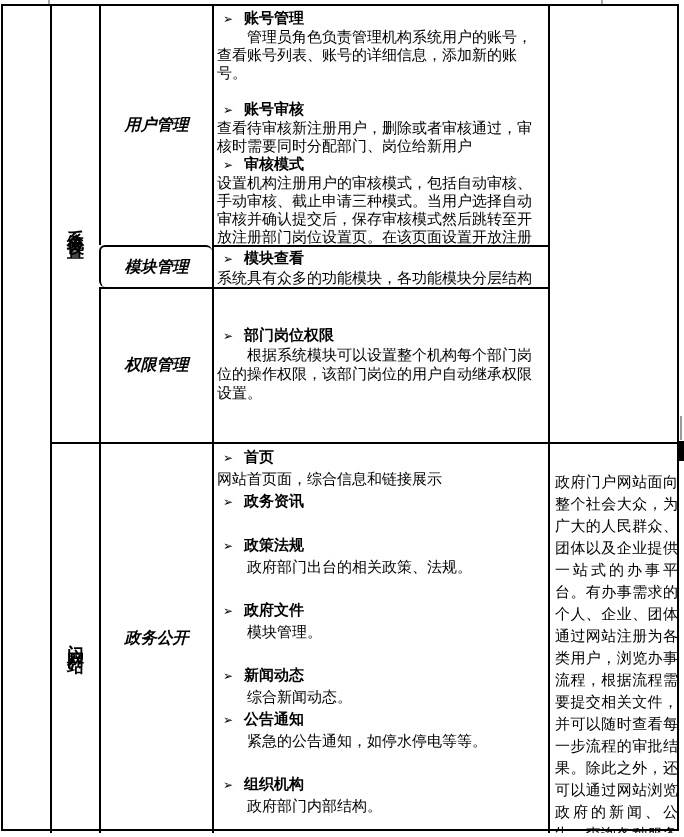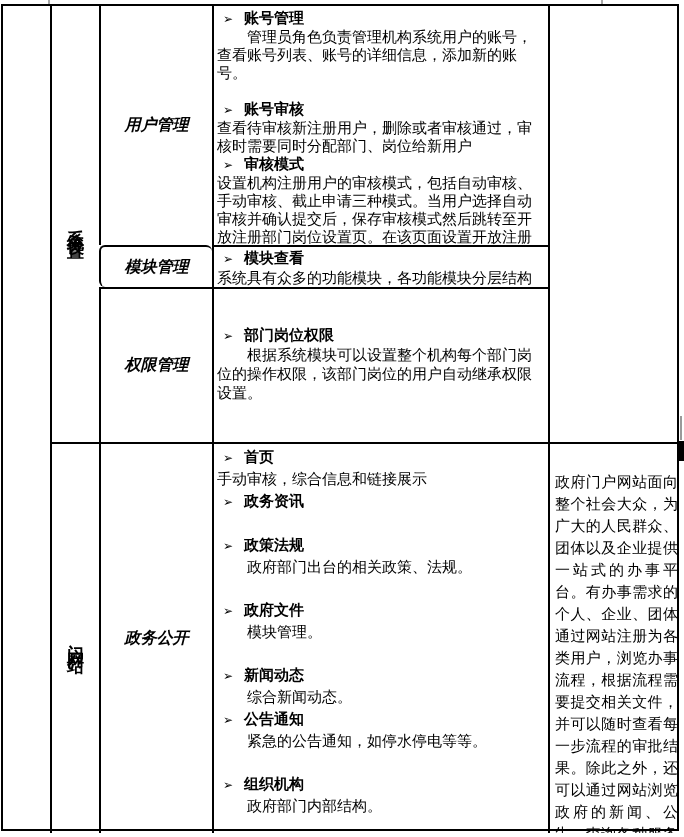--- a/index.html
+++ b/index.html
@@ -168,21 +168,21 @@
       <p class="desc ind">根据系统模块可以设置整个机构每个部门岗位的操作权限，该部门岗位的用户自动继承权限设置。</p>
     </div>
   </div>
 
   <div class="cell d4 top-line content">
     <div class="item">
       <div class="bullet">
         <span class="marker">➢</span>
         <span class="btitle">首页</span>
       </div>
-      <p class="desc">手动审核，综合信息和链接展示</p>
+      <p class="desc">网站首页面，综合信息和链接展示</p>
     </div>
     <div class="item">
       <div class="bullet">
         <span class="marker">➢</span>
         <span class="btitle">政务资讯</span>
       </div>
     </div>
     <div class="item gap">
       <div class="bullet">
         <span class="marker">➢</span>

